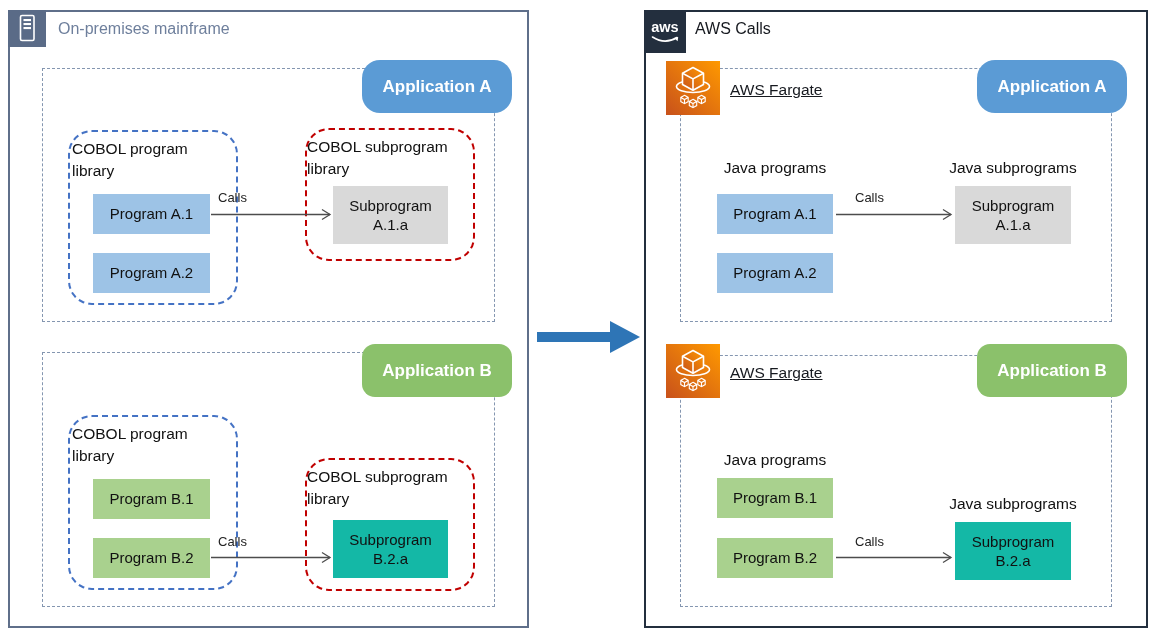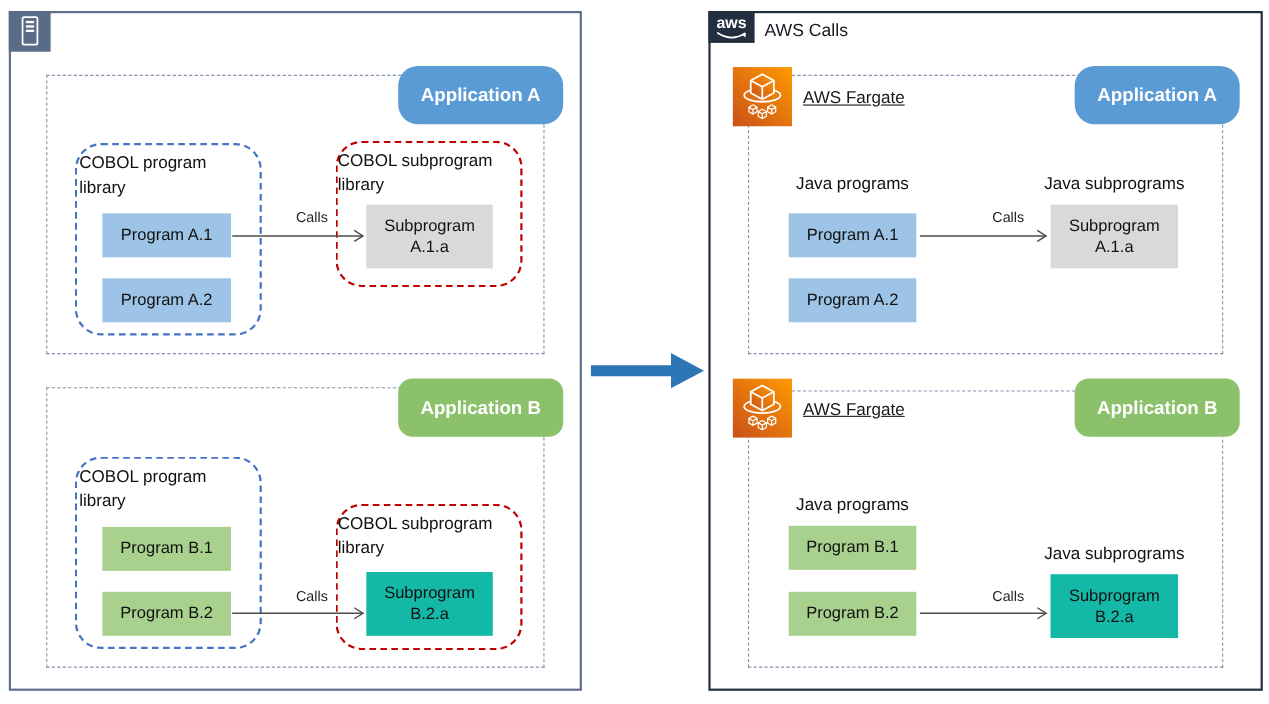--- a/index.html
+++ b/index.html
@@ -43,38 +43,39 @@
   
   .pbox{
     display:flex;align-items:center;justify-content:center;text-align:center;
     font-size:15px;line-height:1.3;color:#111;
   }
   .box-blue{background:#9dc3e6;}
   .box-green{background:#a9d18e;}
   .box-gray{background:#d9d9d9;}
   .box-yellow{background:#14b8a6;}
 
-  .calls-label{font-size:13px;color:#222;text-align:right;}
+  .calls-label{font-size:13px;color:#222;text-align:left;}
   svg{display:block;}
 </style>
 </head>
 <body>
 
 <div id="stage">
 
   <div class="abs group-box-left" style="left:8px;top:10px;width:521px;height:618px;"></div>
 
   <div class="abs mf-icon" style="left:8px;top:10px;width:38px;height:37px;">
     <svg width="38" height="37" viewBox="0 0 38 37">
       <rect x="12.5" y="5.5" width="13.5" height="25" rx="1.5" fill="none" stroke="#ffffff" stroke-width="1.6"></rect>
       <rect x="15.5" y="9" width="7.5" height="2.1" fill="#ffffff"></rect>
       <rect x="15.5" y="13" width="7.5" height="2.1" fill="#ffffff"></rect>
       <rect x="15.5" y="17" width="7.5" height="2.1" fill="#ffffff"></rect>
     </svg>
   </div>
+  <div class="abs group-title-left" style="left:58px;top:20px;">On-premises mainframe</div>
 
   <div class="abs app-container" style="left:42px;top:68px;width:453px;height:254px;"></div>
   <div class="abs badge badge-blue" style="left:362px;top:60px;">Application A</div>
 
   <div class="abs lib lib-blue" style="left:68px;top:130px;width:170px;height:175px;"></div>
   <div class="abs lib-title" style="left:72px;top:138px;width:162px;">COBOL program library</div>
   <div class="abs pbox box-blue" style="left:93px;top:194px;width:117px;height:40px;">Program A.1</div>
   <div class="abs pbox box-blue" style="left:93px;top:253px;width:117px;height:40px;">Program A.2</div>
 
   <div class="abs lib lib-red" style="left:305px;top:128px;width:170px;height:133px;"></div>
@@ -104,21 +105,21 @@
     <line x1="0" y1="6.5" x2="119" y2="6.5" stroke="#4d4d4d" stroke-width="1.3"></line>
     <polyline points="111,1.5 119,6.5 111,11.5" fill="none" stroke="#4d4d4d" stroke-width="1.3"></polyline>
   </svg>
 
   <svg class="abs" style="left:537px;top:320px;" width="104" height="34">
     <polygon points="0,12 73,12 73,1 103,17 73,33 73,22 0,22" fill="#2e75b6"></polygon>
   </svg>
 
   <div class="abs group-box-right" style="left:644px;top:10px;width:504px;height:618px;"></div>
 
-  <div class="abs aws-logo" style="left:644px;top:10px;width:42px;height:29px;">
+  <div class="abs aws-logo" style="left:644px;top:10px;width:42px;height:43px;">
     <svg width="42" height="42" viewBox="0 0 42 42">
       <text x="21" y="21" text-anchor="middle" font-size="14.5" font-weight="bold" fill="#ffffff" font-family="Liberation Sans, sans-serif">aws</text>
       <path d="M8.5 26 Q21 34 33 26.5" stroke="#ffffff" stroke-width="1.6" fill="none" stroke-linecap="round"></path>
       <path d="M33.6 30.2 L34.2 25.9 L30.1 27.1 Z" fill="#ffffff"></path>
     </svg>
   </div>
   <div class="abs group-title-right" style="left:695px;top:20px;">AWS Calls</div>
 
   <div class="abs app-container" style="left:680px;top:68px;width:432px;height:254px;"></div>
 

